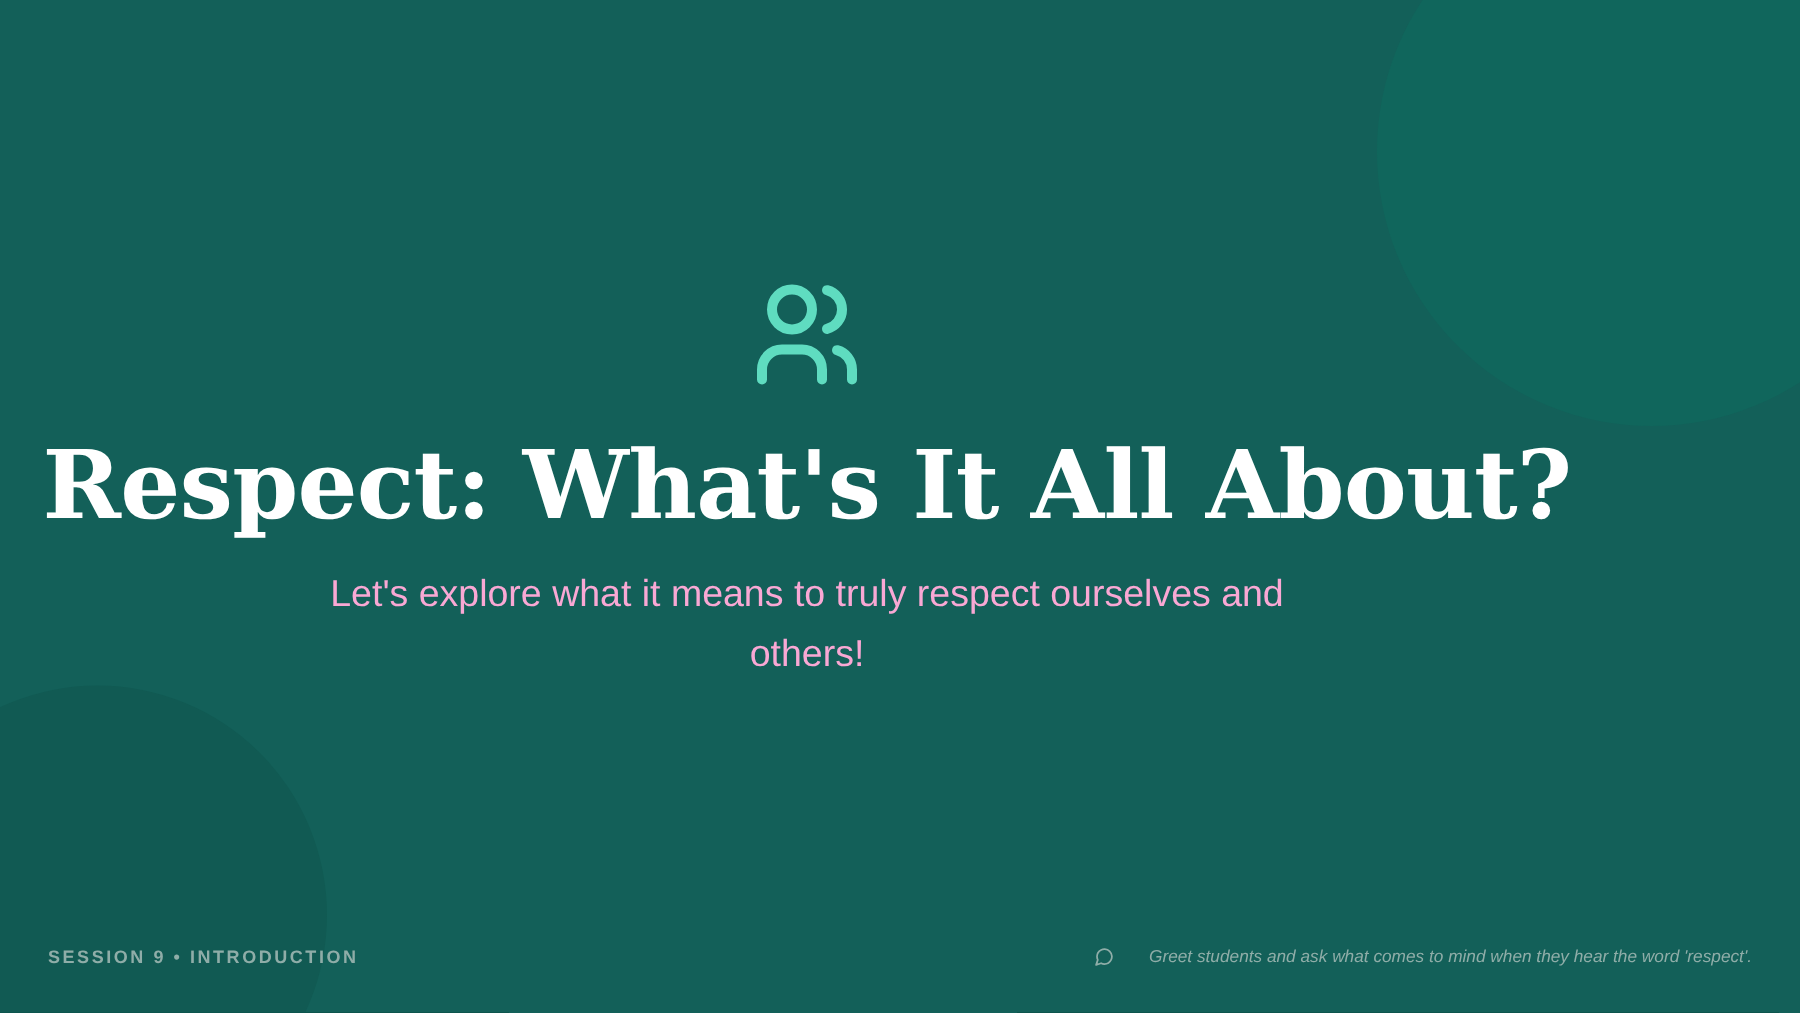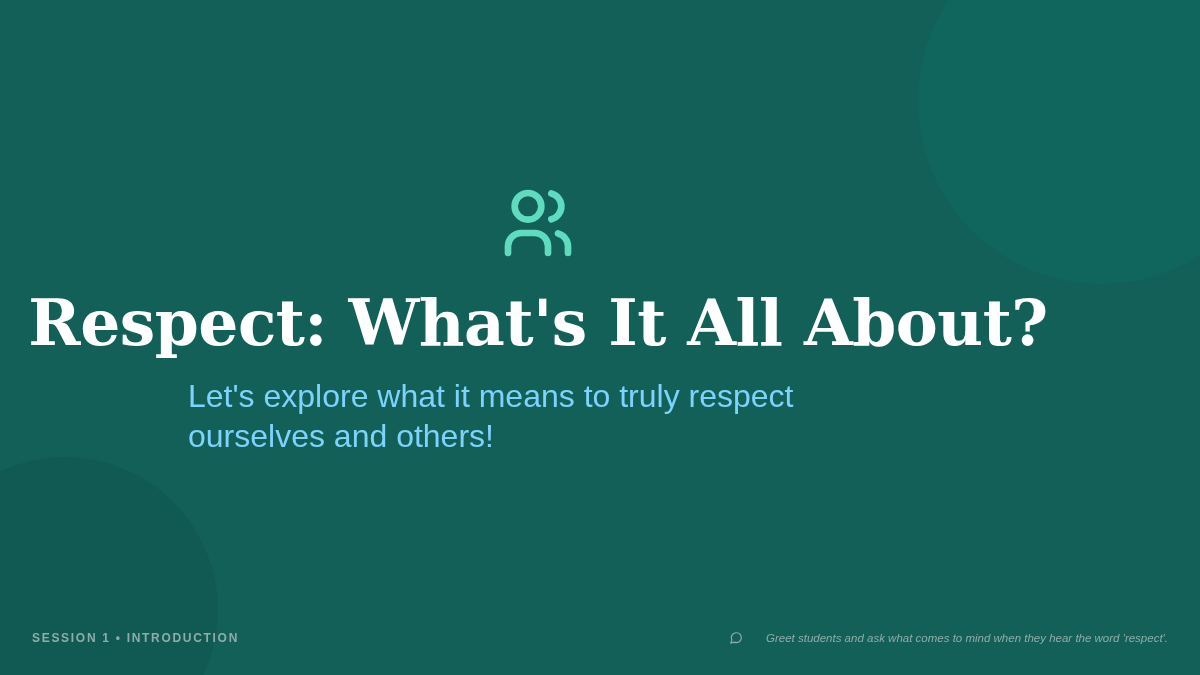--- a/index.html
+++ b/index.html
@@ -79,23 +79,24 @@
     color: #ffffff;
     text-align: center;
     white-space: nowrap;
   }
 
   .slide-subtitle {
     margin: 18px 0 0 0;
     width: 700px;
     font-family: "Liberation Sans", sans-serif;
     font-weight: 400;
-    font-size: 32px;
+    font-size: 25px;
     line-height: 40px;
-    color: #7dd3fc;
+    color: #f9a8d4;
+    text-align: center;
   }
 
   
   .footer {
     position: absolute;
     left: 0;
     right: 0;
     bottom: 26px;
     height: 22px;
     padding: 0 32px;
@@ -162,21 +163,21 @@
     </div>
 
     <h1 class="slide-title">Respect: What's It All About?</h1>
 
     <p class="slide-subtitle">Let's explore what it means to truly respect ourselves and others!</p>
 
   </div>
 
   <div class="footer">
 
-    <div class="session-label">SESSION 1 • INTRODUCTION</div>
+    <div class="session-label">SESSION 9 • INTRODUCTION</div>
 
     <div class="speaker-note">
       <span class="note-icon">
         <svg viewBox="0 0 24 24" fill="none" stroke="#8fada8" stroke-width="2" stroke-linecap="round" stroke-linejoin="round">
           <path d="M21 11.5a8.38 8.38 0 0 1-.9 3.8 8.5 8.5 0 0 1-7.6 4.7 8.38 8.38 0 0 1-3.8-.9L3 21l1.9-5.7a8.38 8.38 0 0 1-.9-3.8 8.5 8.5 0 0 1 4.7-7.6 8.38 8.38 0 0 1 3.8-.9h.5a8.48 8.48 0 0 1 8 8v.5z"></path>
         </svg>
       </span>
       <span class="note-text">Greet students and ask what comes to mind when they hear the word 'respect'.</span>
     </div>
 

